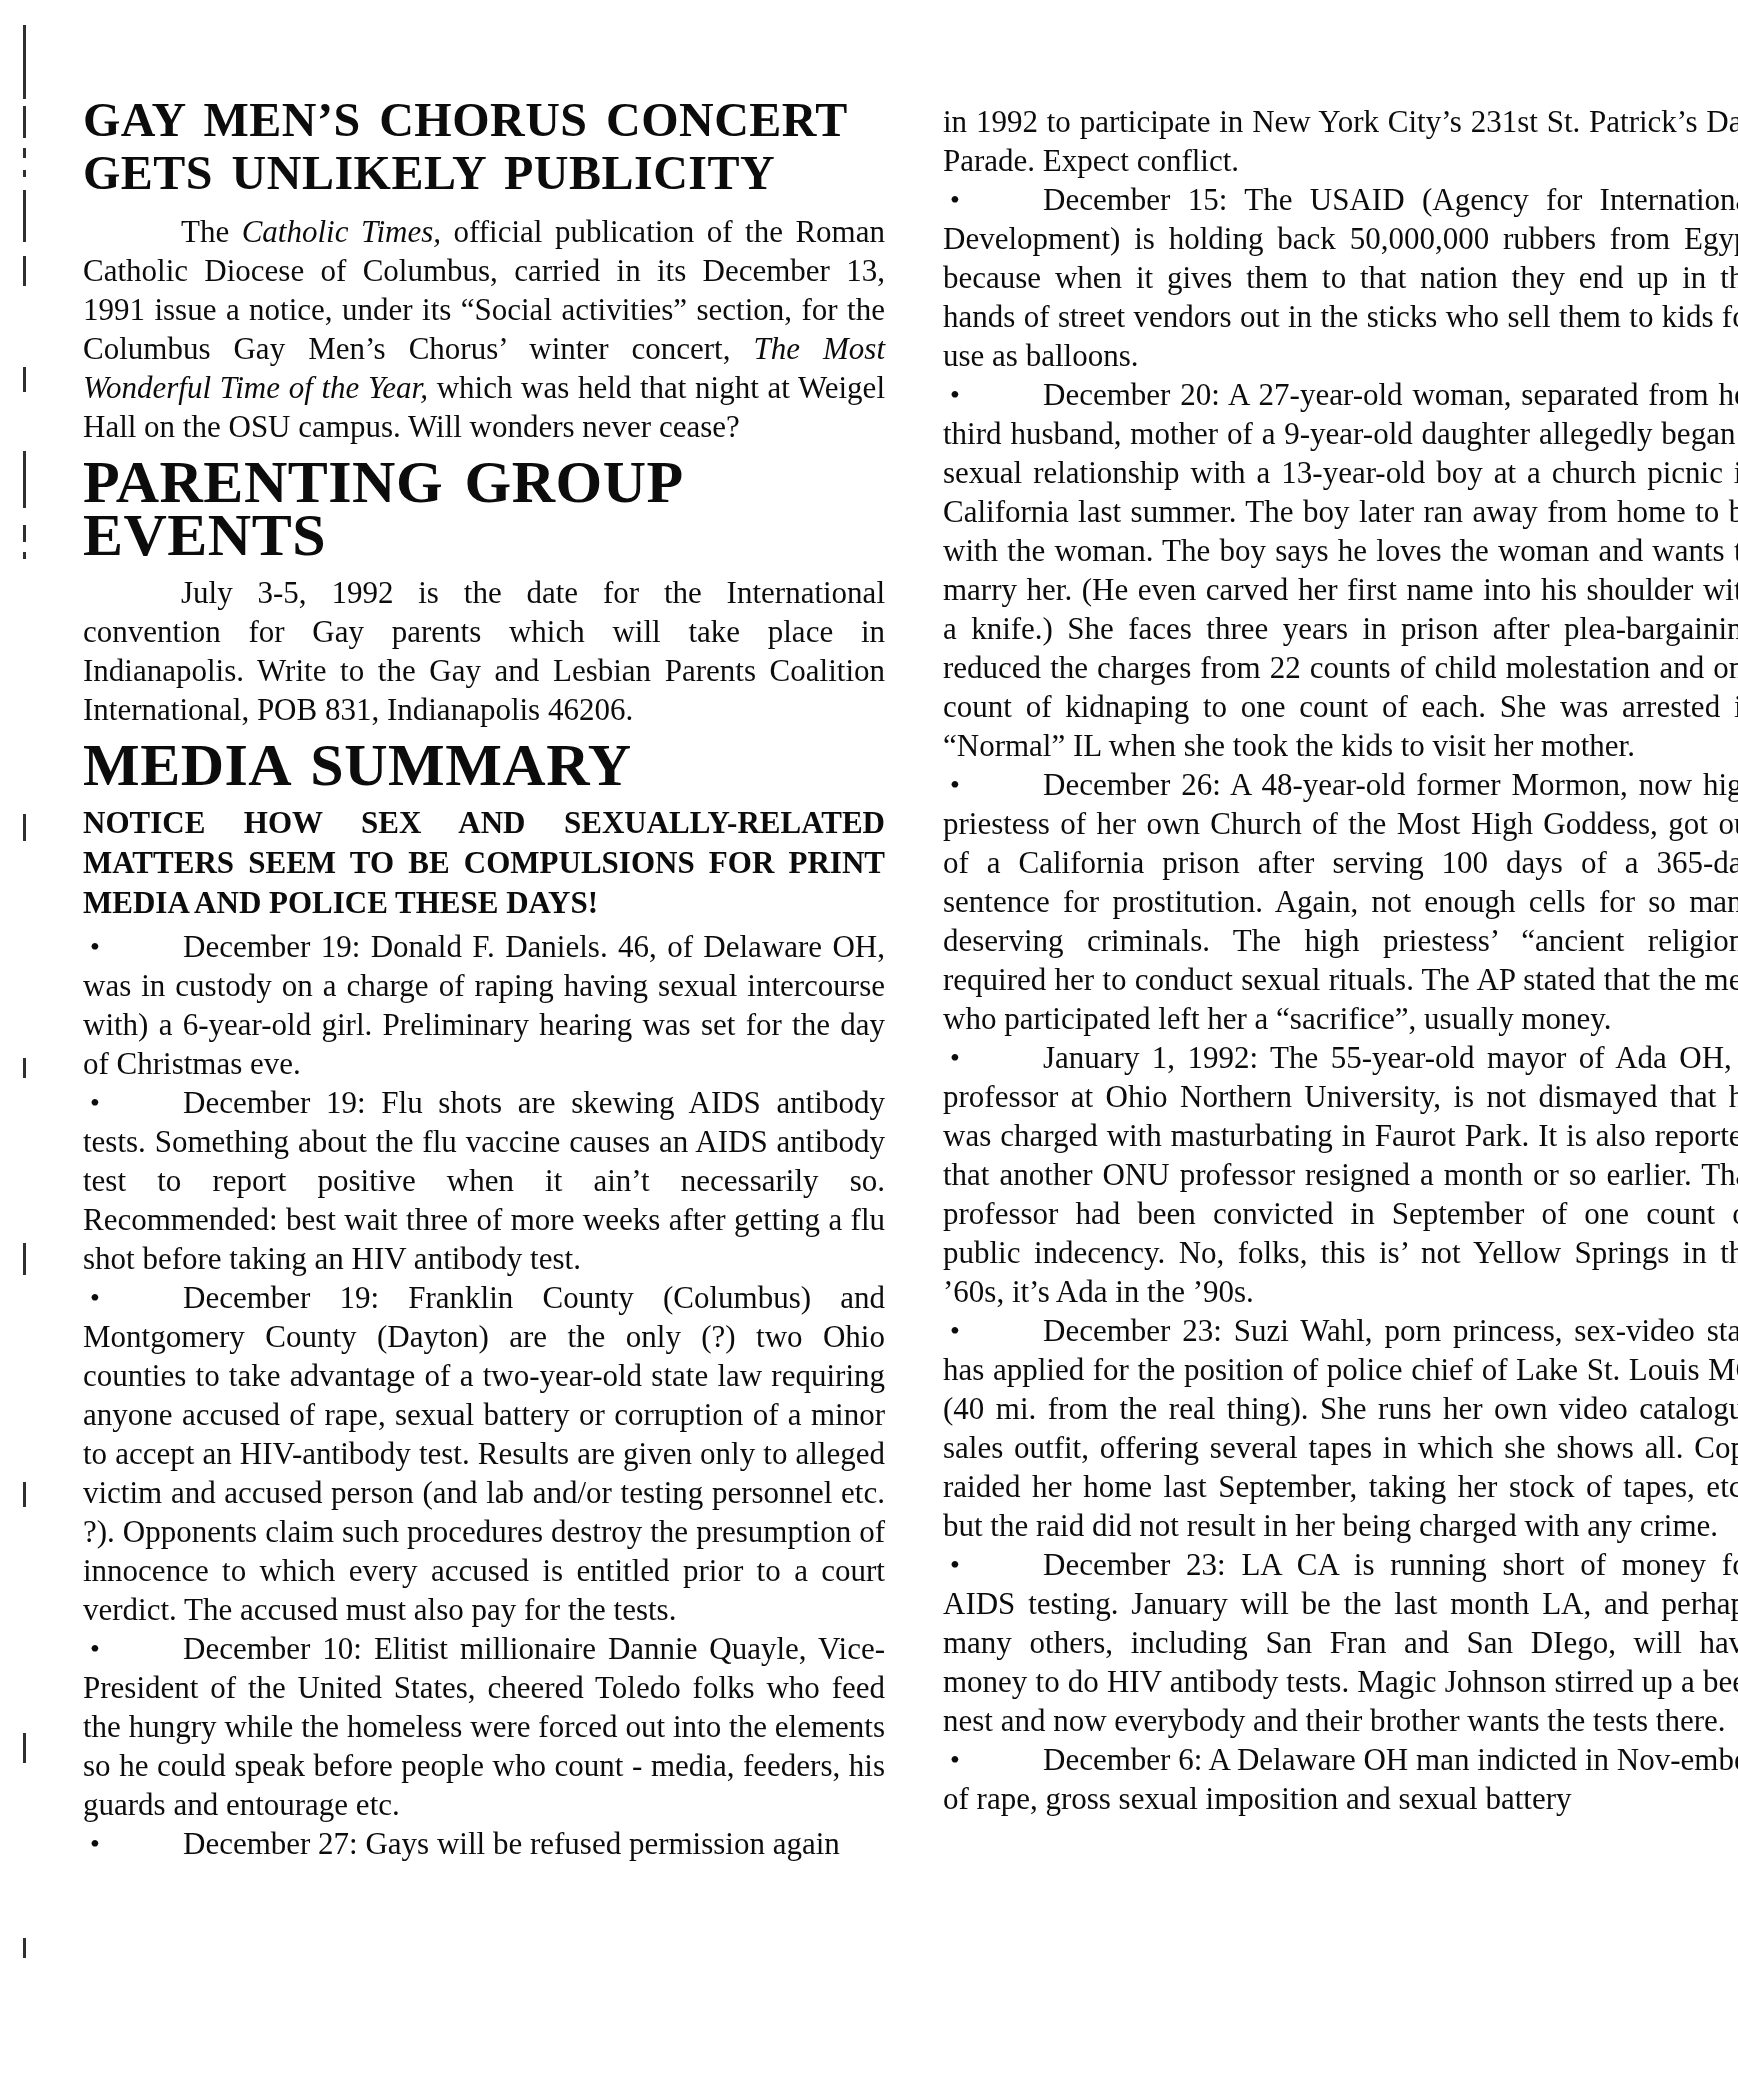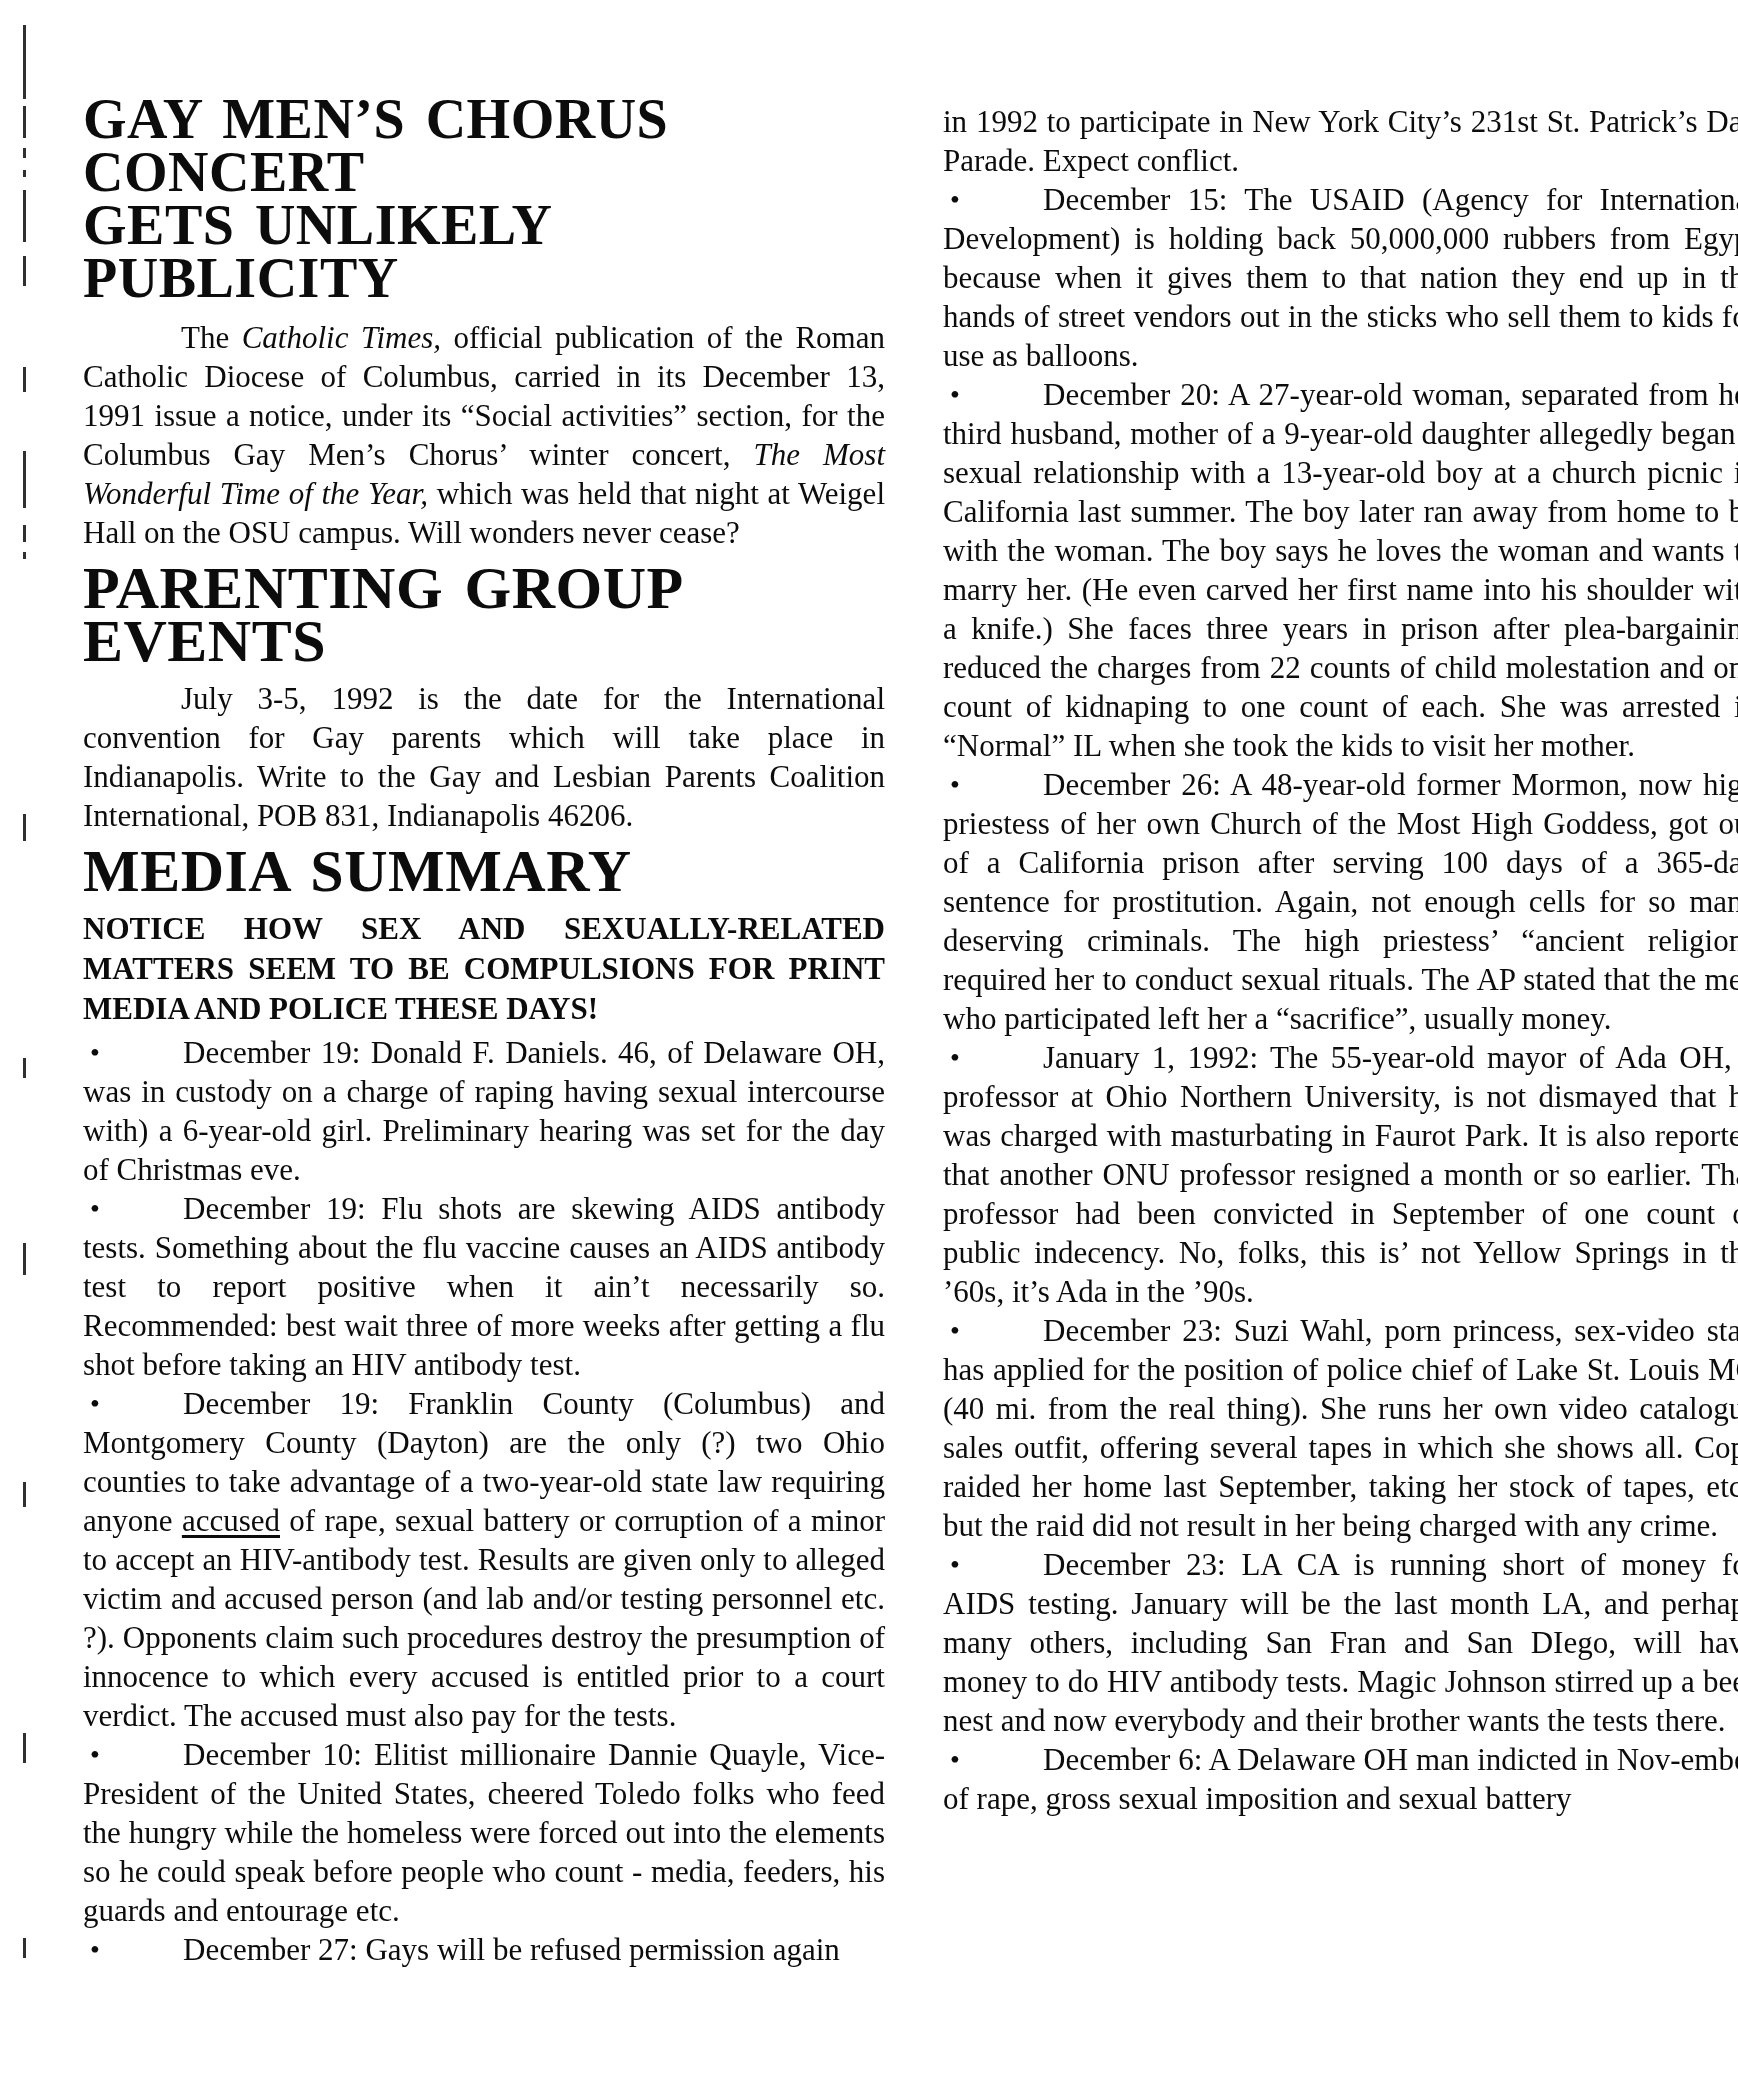--- a/index.html
+++ b/index.html
@@ -10,41 +10,41 @@
     background:#ffffff;
     color:#0c0c0c;
     font-family:"Liberation Serif","DejaVu Serif",serif;
     overflow:hidden;
   }
   .col{position:absolute;text-align:justify;}
   .col-left{left:83px;top:93px;width:802px;}
   .col-right{left:943px;top:102px;width:815px;}
 
   .headline{
-    font-size:56px;line-height:53px;font-weight:700;
+    font-size:48px;line-height:53px;font-weight:700;
     letter-spacing:0.5px;word-spacing:6px;
     margin:0 0 13px 0;text-align:left;
   }
   .headline .hline{display:block;}
   .sec-heading{
     font-size:60px;line-height:53px;font-weight:700;
     letter-spacing:0.5px;word-spacing:6px;
     margin:10px 0 11px 0;text-align:left;
   }
   p.body{font-size:31px;line-height:39px;margin:0;}
   p.indent{text-indent:98px;}
   p.notice{font-size:31px;line-height:40px;margin:0 0 4px 0;font-weight:600;}
   .bullet-item{position:relative;}
   .bullet-item p.body{text-indent:100px;}
   .bullet-item .marker{
     position:absolute;left:7px;top:0;
     font-size:28px;line-height:39px;
   }
   .it{font-style:italic;}
-  .ul{text-decoration:underline;text-decoration-thickness:2.5px;text-underline-offset:4.4px;}
+  .ul{text-decoration-thickness:2.5px;text-underline-offset:4.4px;}
 
   
   .scan-edge i{position:absolute;left:23px;width:2.5px;background:#303030;display:block;}
 </style>
 </head>
 <body>
 
 <div class="page">
 
   <div class="scan-edge">

